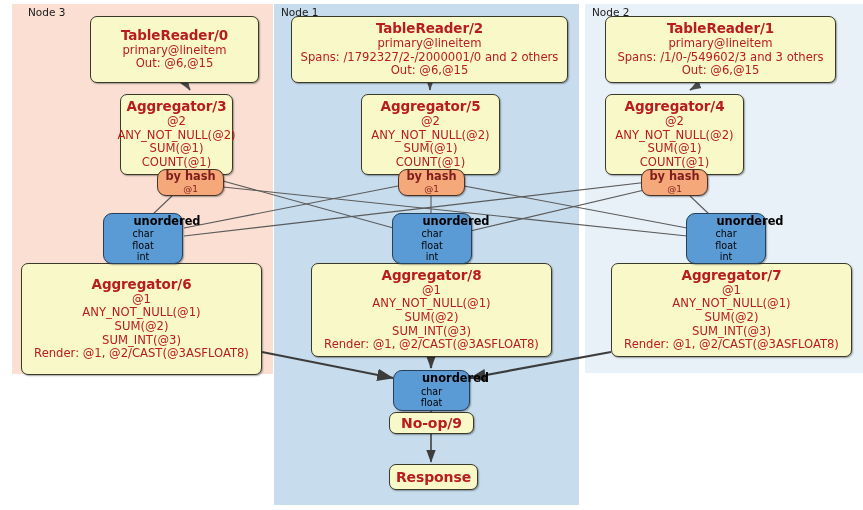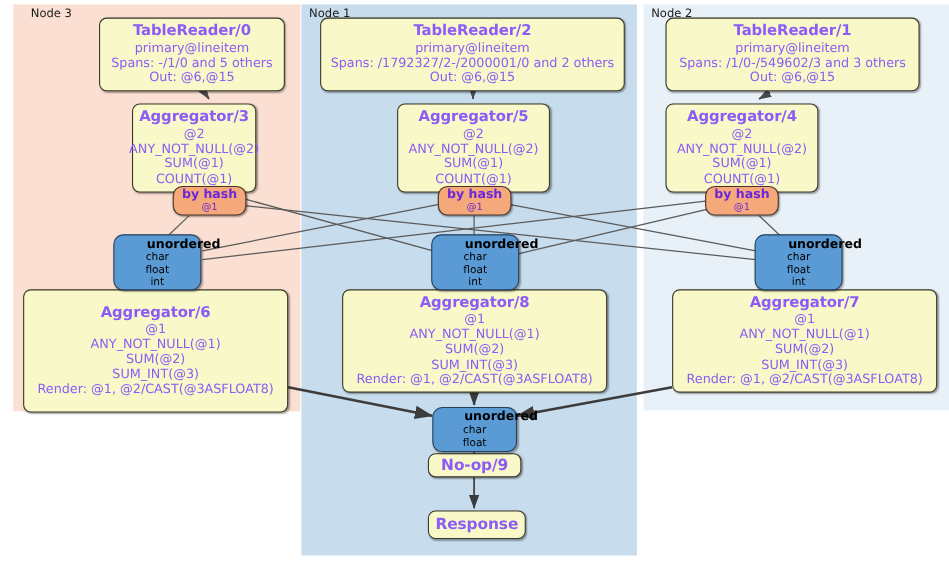--- a/index.html
+++ b/index.html
@@ -36,35 +36,35 @@
     text-align: center;
     display: flex;
     flex-direction: column;
     justify-content: center;
     align-items: center;
     line-height: 1.18;
     box-shadow: 1px 1px 1.5px rgba(0,0,0,0.35);
   }
   .proc {
     background: #f8f8c8;
-    color: #8b5cf6;
+    color: #b91c1c;
   }
   .proc .title {
     font-weight: bold;
     font-size: 13.5px;
     letter-spacing: -0.1px;
   }
   .proc .line {
     font-size: 11.6px;
   }
   .hashbox {
     background: #f5a97a;
     border: 1px solid #4a3224;
     border-radius: 9px;
-    color: #6d28d9;
+    color: #7f1d1d;
     z-index: 6;
   }
   .hashbox .title {
     font-weight: bold;
     font-size: 11.4px;
   }
   .hashbox .line {
     font-size: 9px;
   }
   .syncbox {
@@ -144,21 +144,20 @@
     <path class="thick" d="M431,358 L431,368" marker-end="url(#ah)"></path>
     <path class="thick" d="M611,352 L470,378" marker-end="url(#ah)"></path>
 
     <path class="med" d="M431,410 L431,413"></path>
     <path class="med" d="M431,434 L431,462" marker-end="url(#ah)"></path>
   </svg>
 
   <div class="gbox proc" style="left:90px; top:16px; width:169px; height:67px;">
     <div class="title">TableReader/0</div>
     <div class="line">primary@lineitem</div>
-    <div class="line">Spans: -/1/0 and 5 others</div>
     <div class="line">Out: @6,@15</div>
   </div>
 
   <div class="gbox proc" style="left:120px; top:94px; width:113px; height:81px;">
     <div class="title">Aggregator/3</div>
     <div class="line">@2</div>
     <div class="line">ANY_NOT_NULL(@2)</div>
     <div class="line">SUM(@1)</div>
     <div class="line">COUNT(@1)</div>
   </div>

